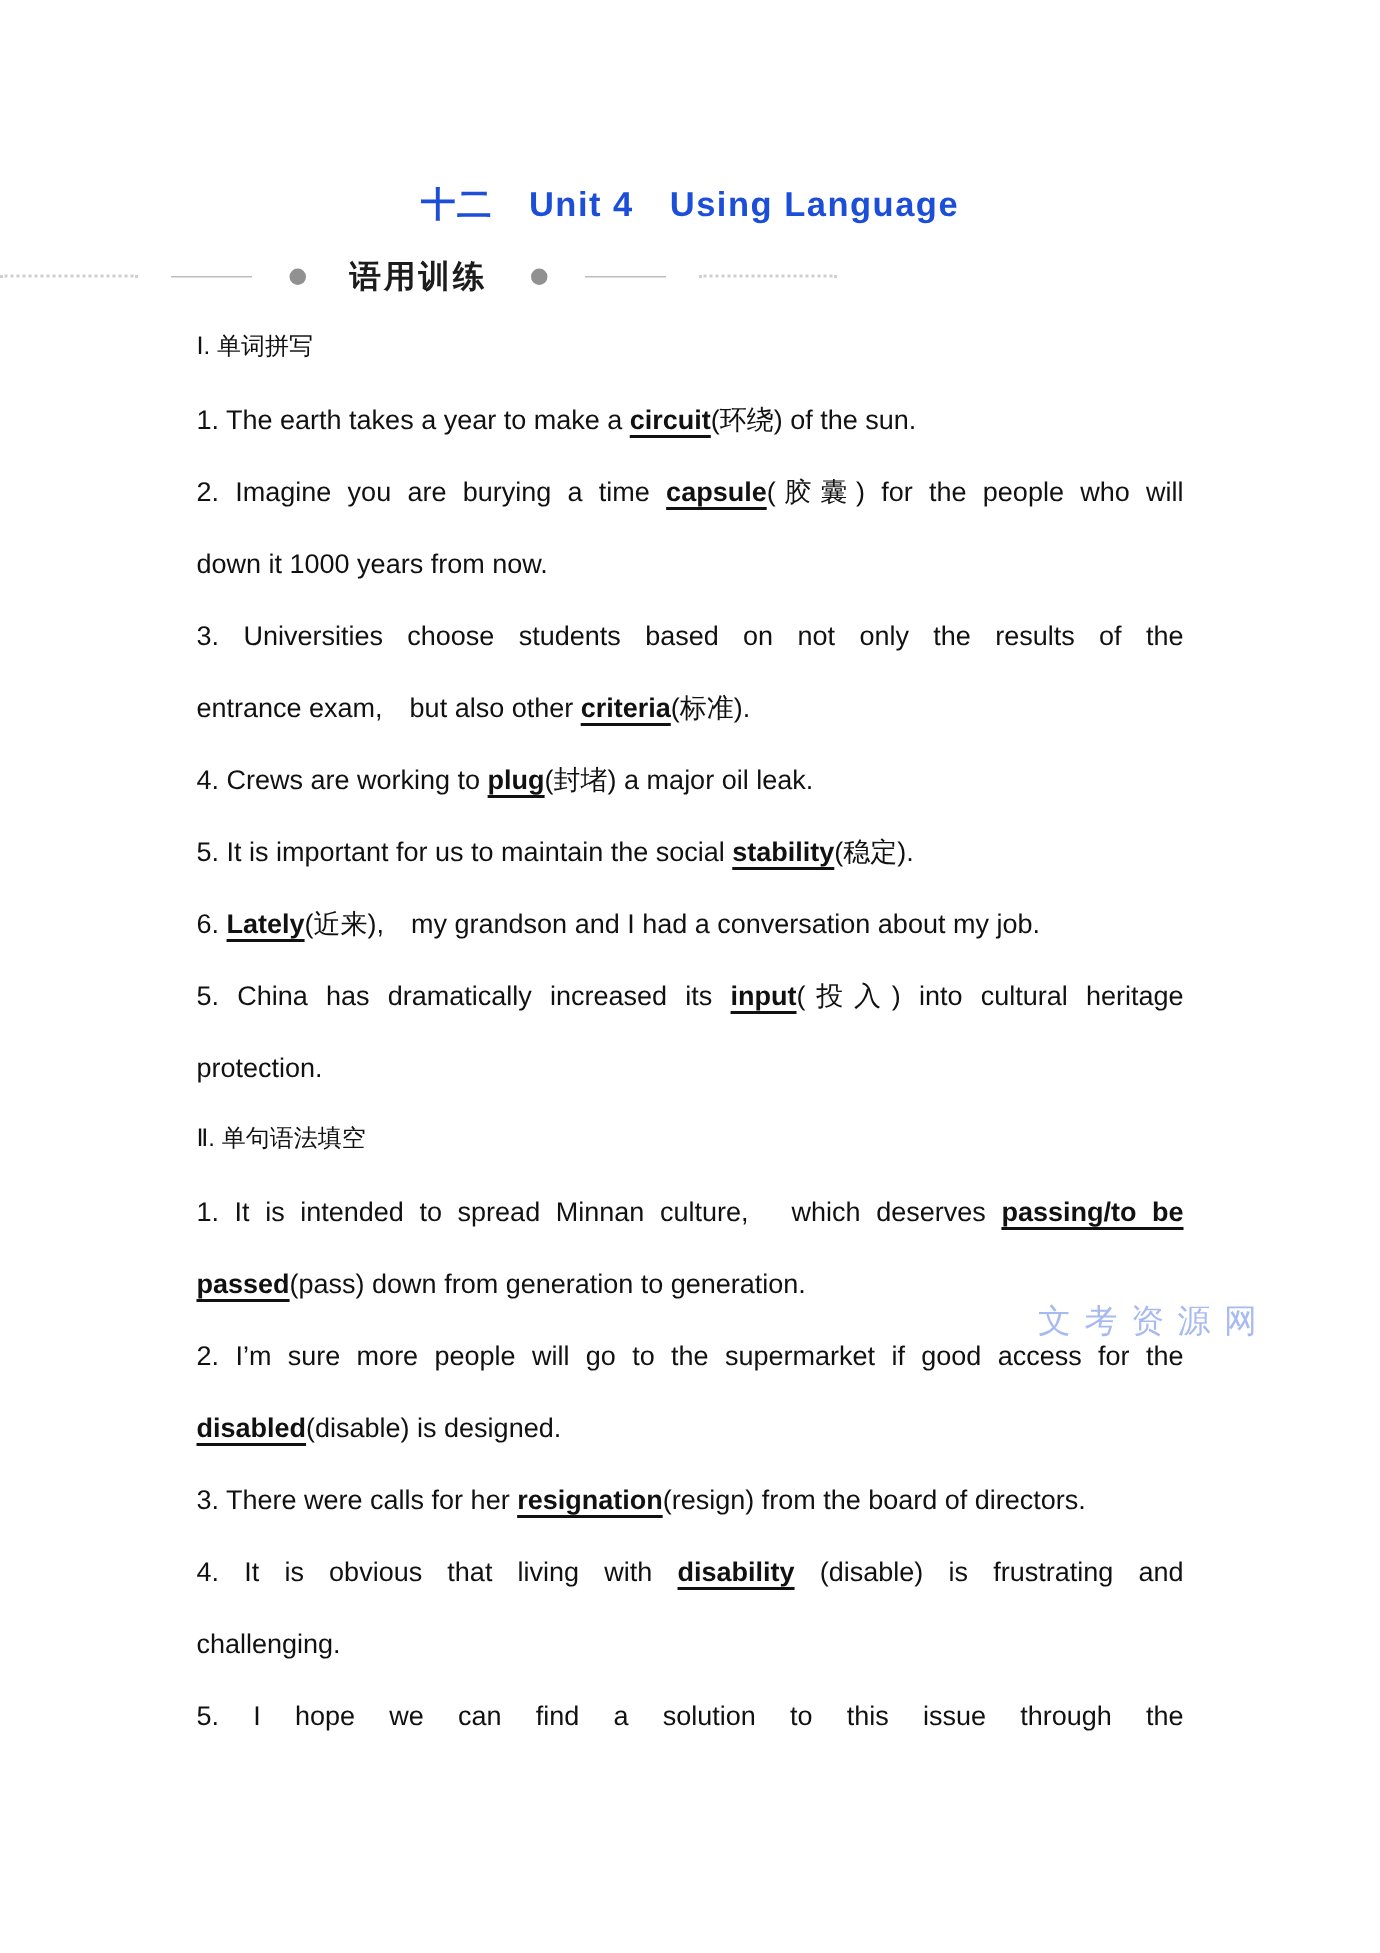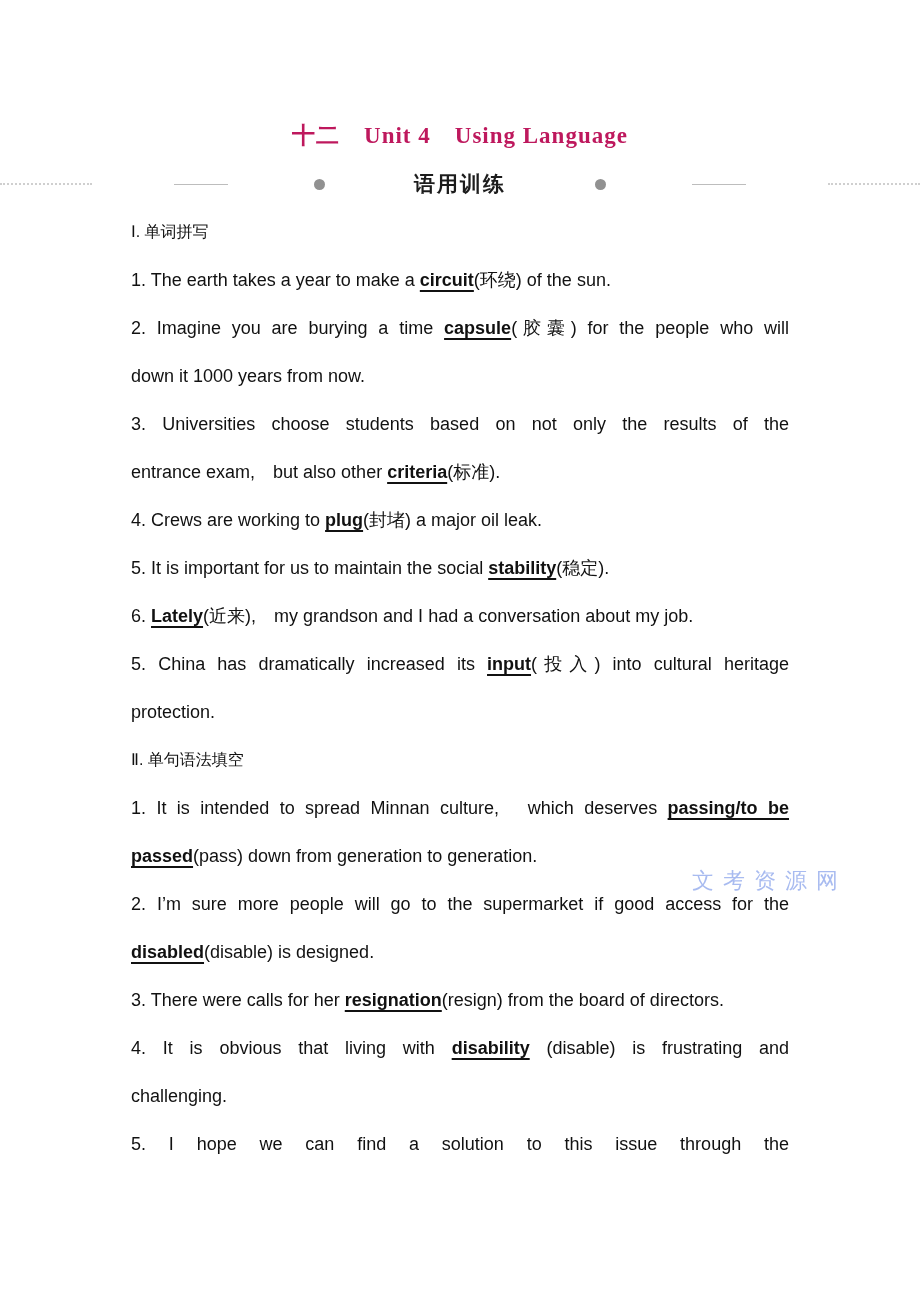--- a/index.html
+++ b/index.html
@@ -3,23 +3,23 @@
 <meta charset="utf-8">
 <style>
   html,body{margin:0;padding:0;}
   body{
     width:920px;min-height:1302px;background:#ffffff;position:relative;
     font-family:"Liberation Sans",sans-serif;color:#111;overflow:hidden;
   }
   .page{padding-top:112px;}
   .doc-title{
     height:48px;line-height:48px;text-align:center;
-    font-size:23px;font-weight:700;color:#be185d;letter-spacing:1px;font-family:Liberation Serif, serif;
+    font-size:23px;font-weight:700;color:#1d4ed8;letter-spacing:1px;
   }
-  .divider{height:48px;display:flex;align-items:center;justify-content:space-between;gap:22px;}
+  .divider{height:48px;display:flex;align-items:center;justify-content:flex-start;gap:22px;}
   .dl-dotted{width:92px;border-top:2px dotted #cfcfcf;height:0;}
   .dl-solid{width:54px;border-top:1px solid #bdbdbd;height:0;}
   .dot{width:11px;height:11px;border-radius:50%;background:#919191;margin:0 3px;flex:0 0 auto;}
   .d-label{font-size:21px;font-weight:700;color:#1c1c1c;margin:0 4px;letter-spacing:2px;}
   .content{width:658px;margin:0 auto;font-size:18px;}
   .sec-heading{height:48px;line-height:48px;font-size:16px;color:#111;}
   .line{height:48px;line-height:48px;white-space:nowrap;}
   .line.just{white-space:normal;text-align:justify;text-align-last:justify;}
   .answer{
     font-weight:700;

